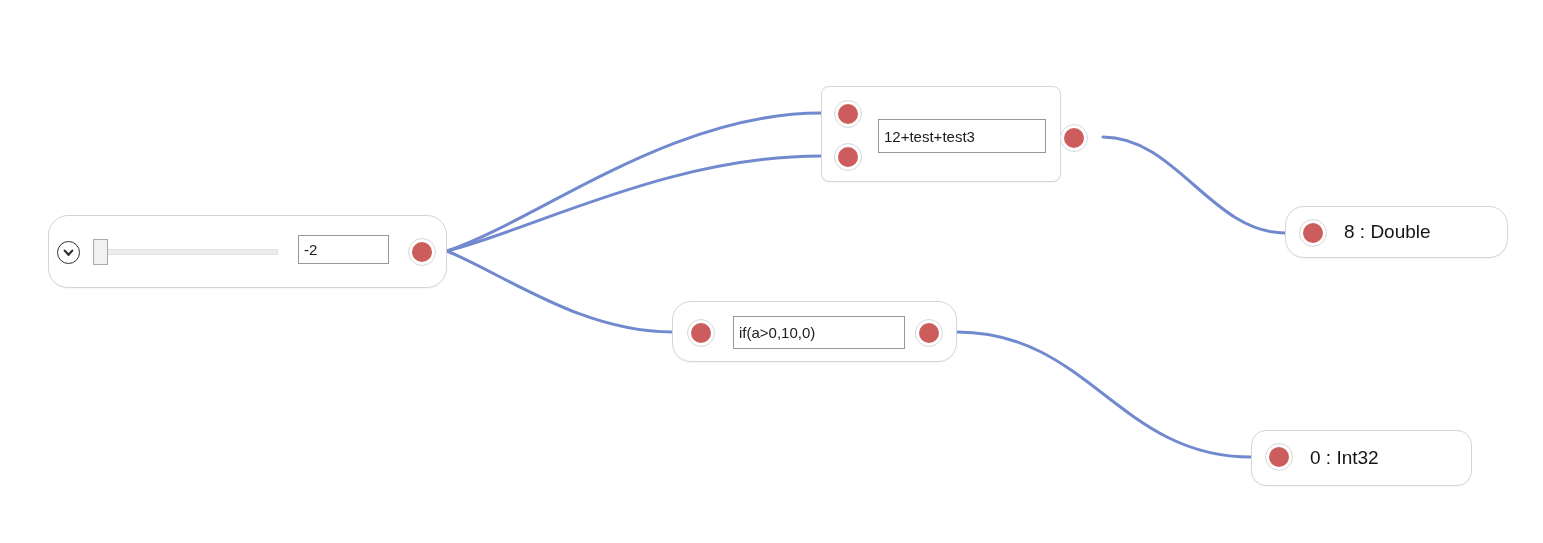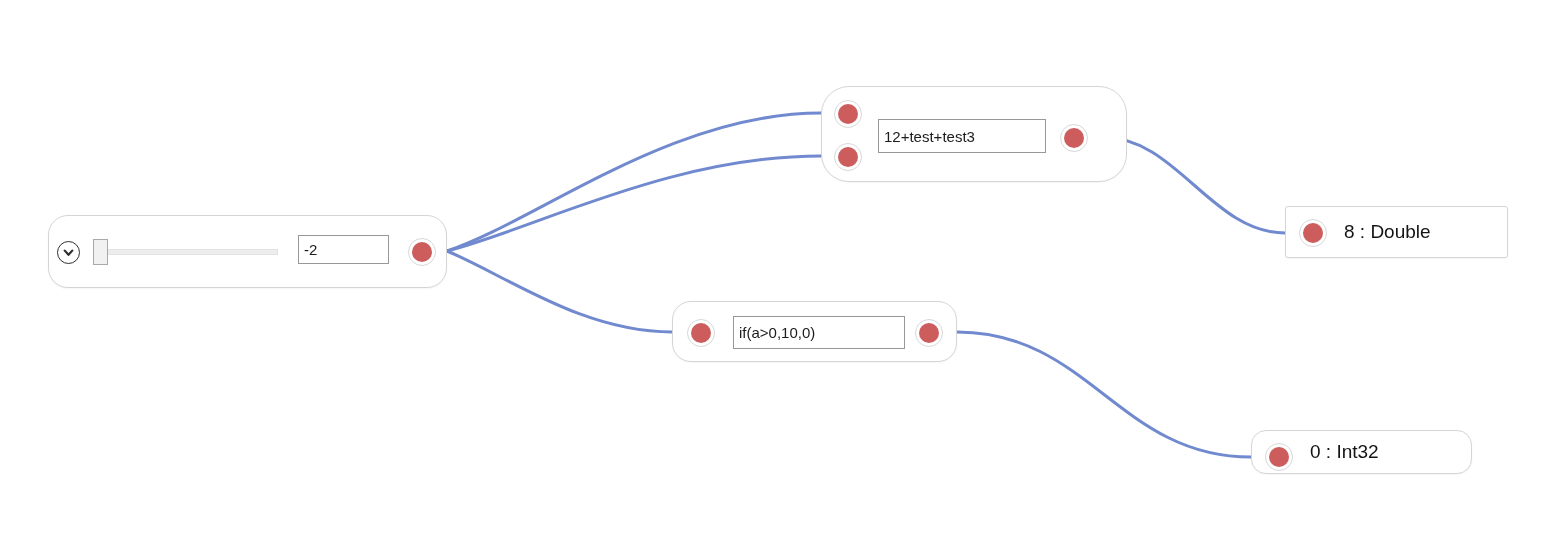--- a/index.html
+++ b/index.html
@@ -78,38 +78,38 @@
     position: absolute; left: 44px; top: 23px;
     width: 15px; height: 26px;
     background: #f1f1f1;
     border: 1px solid #a9a9a9;
     box-sizing: border-box;
   }
   #slider-value-input { left: 249px; top: 19px; width: 91px; height: 29px; }
   #node-slider .port { left: 359px; top: 22px; }
 
   
-  #node-expression { left: 821px; top: 86px; width: 306px; height: 96px; border-radius: 28px; }
+  #node-expression { left: 821px; top: 86px; width: 240px; height: 96px; border-radius: 8px; }
   #node-expression .port-in-1 { left: 12px; top: 13px; }
   #node-expression .port-in-2 { left: 12px; top: 56px; }
   #node-expression .port-out  { left: 238px; top: 37px; }
   #expression-input { left: 56px; top: 32px; width: 168px; height: 34px; }
 
   
-  #node-result-double { left: 1285px; top: 206px; width: 223px; height: 52px; border-radius: 3px; }
+  #node-result-double { left: 1285px; top: 206px; width: 223px; height: 52px; border-radius: 19px; }
   #node-result-double .port { left: 13px; top: 12px; }
 
   
   #node-if { left: 672px; top: 301px; width: 285px; height: 61px; border-radius: 19px; }
   #node-if .port-in  { left: 14px; top: 17px; }
   #node-if .port-out { left: 242px; top: 17px; }
   #if-input { left: 60px; top: 14px; width: 172px; height: 33px; }
 
   
-  #node-result-int { left: 1251px; top: 430px; width: 221px; height: 44px; border-radius: 15px; }
+  #node-result-int { left: 1251px; top: 430px; width: 221px; height: 56px; border-radius: 15px; }
   #node-result-int .port { left: 13px; top: 12px; }
 </style>
 </head>
 <body>
 
 <div class="canvas">
 
   <svg class="wires" width="1543" height="543">
     <path class="wire" d="M447,251 C537,221 671,113 821,113"></path>
     <path class="wire" d="M447,251 C537,228 671,156 821,156"></path>

